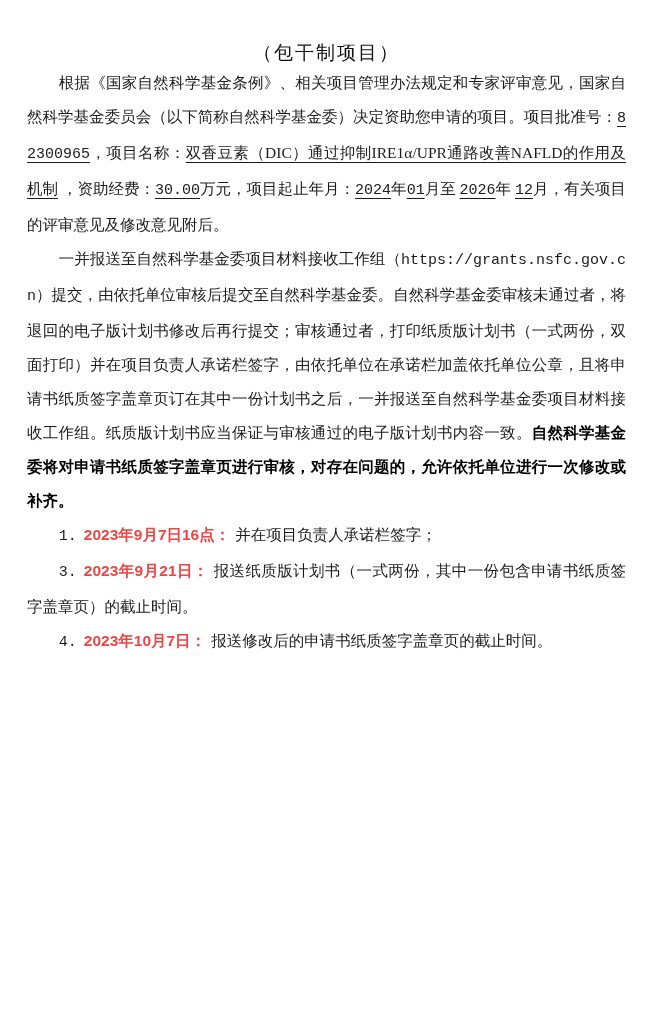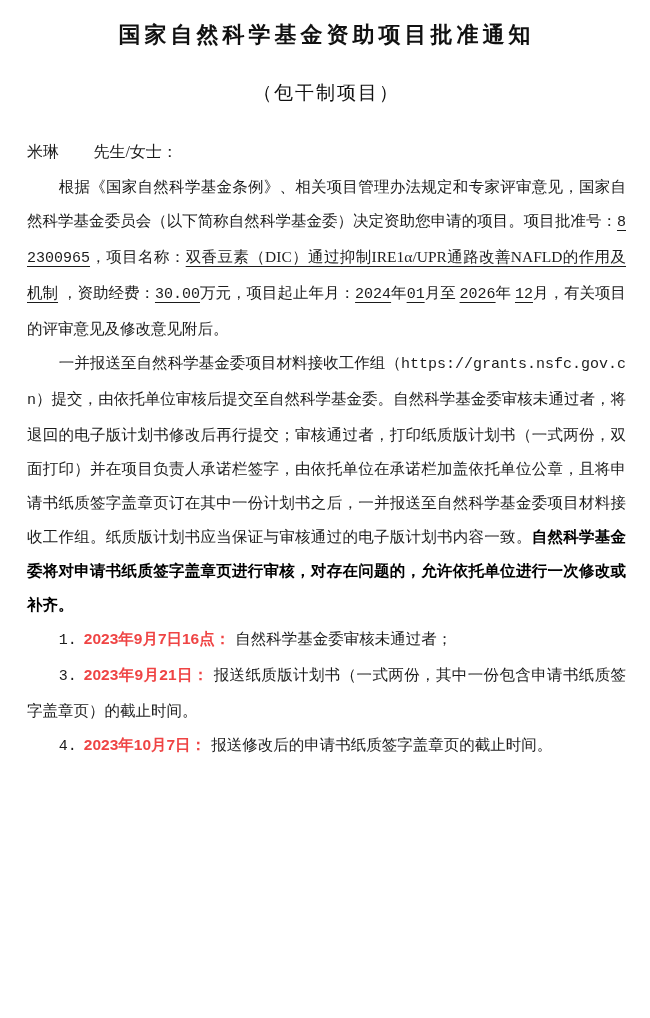--- a/index.html
+++ b/index.html
@@ -75,38 +75,33 @@
     font-weight: 700;
     color: #ef4444;
     margin-right: 5px;
   }
 </style>
 </head>
 <body>
 
 <div class="page">
 
-  <h1 class="title">国家自然科学基金资助项目批准通知</h1>
 
   <h2 class="subtitle">（包干制项目）</h2>
 
-  <p class="salutation">
-    <span>米琳</span>
-    <span class="salutation-suffix">先生/女士：</span>
-  </p>
 
   <p class="body-para"><span>根据《国家自然科学基金条例》、相关项目管理办法规定和专家评审意见，国家自然科学基金委员会（以下简称自然科学基金委）决定资助您申请的项目。项目批准号：</span><span class="mono underline">82300965</span><span>，项目名称：</span><span class="underline">双香豆素（DIC）通过抑制IRE1α/UPR通路改善NAFLD的作用及机制</span><span> ，资助经费：</span><span class="mono underline">30.00</span><span>万元，项目起止年月：</span><span class="mono underline">2024</span><span>年</span><span class="mono underline">01</span><span>月至 </span><span class="mono underline">2026</span><span>年 </span><span class="mono underline">12</span><span>月，有关项目的评审意见及修改意见附后。</span></p>
 
 
   <p class="body-para"><span>一并报送至自然科学基金委项目材料接收工作组（</span><span class="mono">https://grants.nsfc.gov.cn</span><span>）提交，由依托单位审核后提交至自然科学基金委。自然科学基金委审核未通过者，将退回的电子版计划书修改后再行提交；审核通过者，打印纸质版计划书（一式两份，双面打印）并在项目负责人承诺栏签字，由依托单位在承诺栏加盖依托单位公章，且将申请书纸质签字盖章页订在其中一份计划书之后，一并报送至自然科学基金委项目材料接收工作组。纸质版计划书应当保证与审核通过的电子版计划书内容一致。</span><span class="bold">自然科学基金委将对申请书纸质签字盖章页进行审核，对存在问题的，允许依托单位进行一次修改或补齐。</span></p>
 
 
   <div>
     <p class="body-para deadline-item">
-      <span class="item-no">1.</span><span class="item-date">2023年9月7日16点：</span><span>自然科学基金委审核未通过者；</span>
+      <span class="item-no">1.</span><span class="item-date">2023年9月7日16点：</span><span>并在项目负责人承诺栏签字；</span>
     </p>
     <p class="body-para deadline-item">
       <span class="item-no">3.</span><span class="item-date">2023年9月21日：</span><span>报送纸质版计划书（一式两份，其中一份包含申请书纸质签字盖章页）的截止时间。</span>
     </p>
     <p class="body-para deadline-item">
       <span class="item-no">4.</span><span class="item-date">2023年10月7日：</span><span>报送修改后的申请书纸质签字盖章页的截止时间。</span>
     </p>
   </div>
 
 </div>

